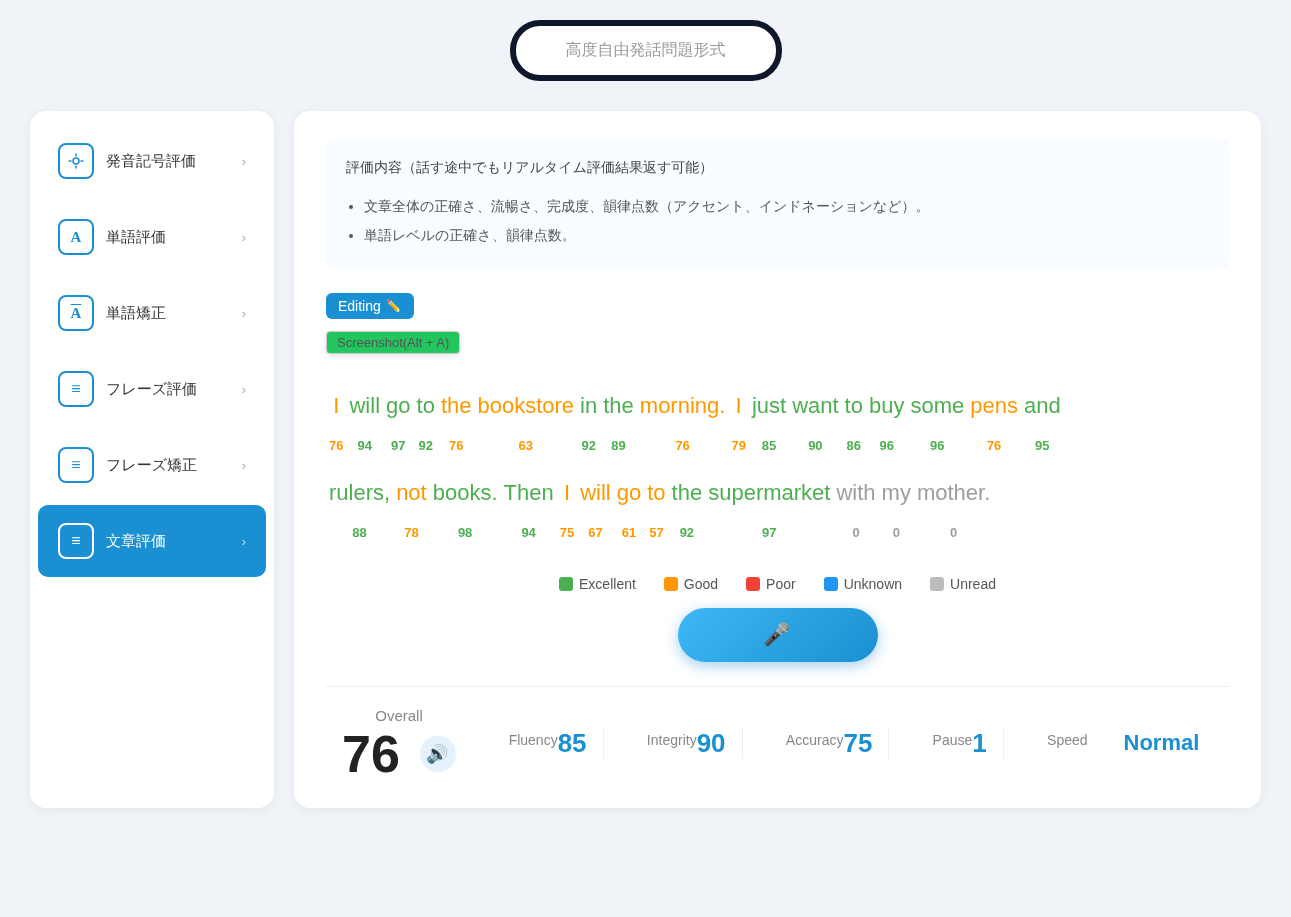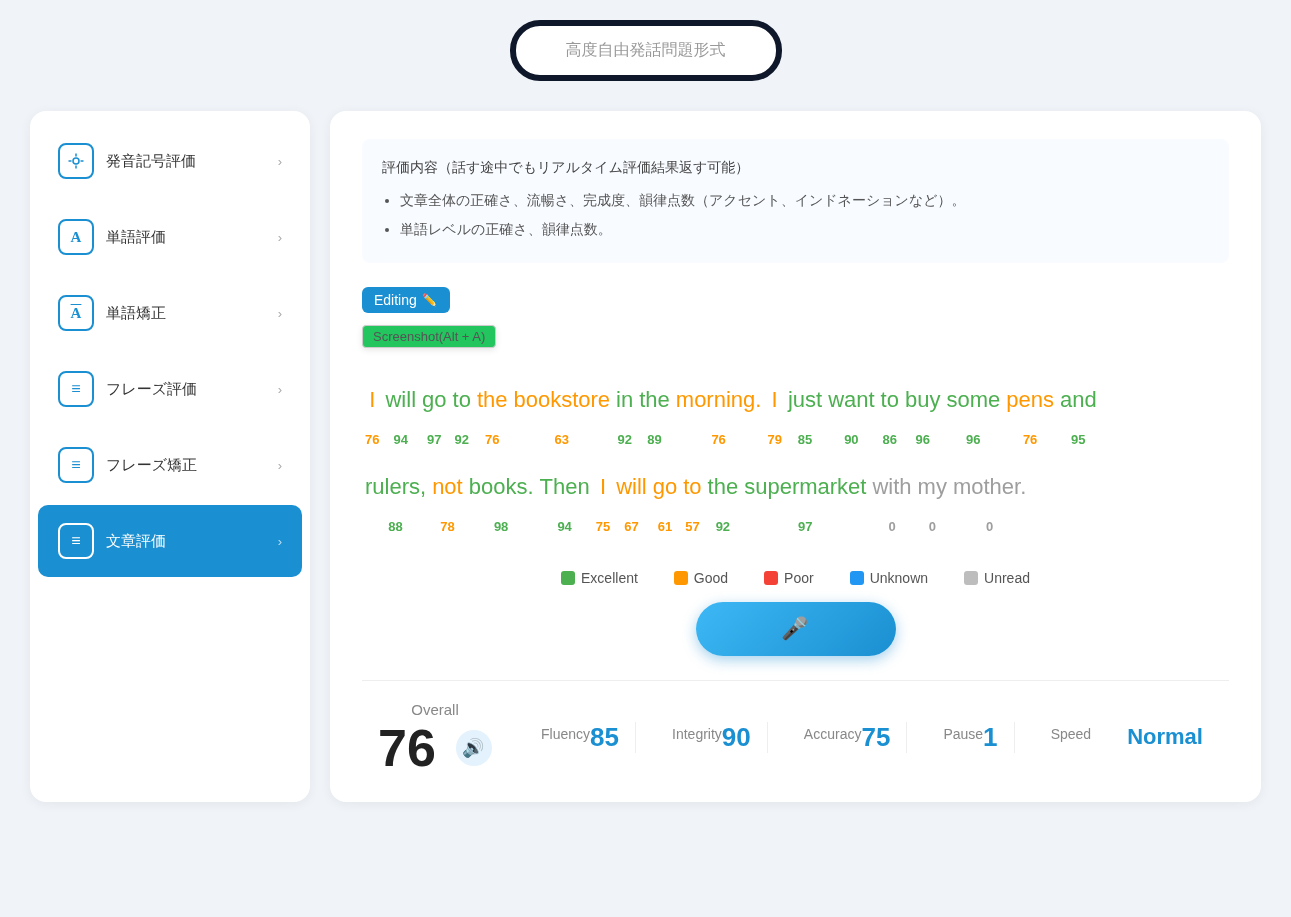--- a/index.html
+++ b/index.html
@@ -43,21 +43,21 @@
     
     .main-layout {
       display: flex;
       gap: 20px;
       max-width: 1240px;
       margin: 0 auto;
     }
 
     
     .sidebar {
-      width: 280px;
+      width: 244px;
       background: white;
       border-radius: 16px;
       padding: 10px 0;
       box-shadow: 0 2px 12px rgba(0,0,0,0.06);
       flex-shrink: 0;
     }
     .sidebar-item {
       display: flex;
       align-items: center;
       padding: 18px 20px;
@@ -120,21 +120,21 @@
       border-radius: 8px;
       padding: 16px 20px;
       margin-bottom: 24px;
       color: #555;
       font-size: 14px;
       line-height: 1.8;
     }
     .description .title {
       color: #444;
       font-weight: 500;
-      margin-bottom: 8px;
+      margin-bottom: 14px;
     }
     .description ul {
       padding-left: 18px;
     }
     .description li {
       margin-bottom: 4px;
     }
 
     
     .editing-area {
@@ -196,21 +196,21 @@
     }
     .color-excellent { color: #4caf50; }
     .color-good { color: #ff9800; }
     .color-unread { color: #9e9e9e; }
 
     
     .legend {
       display: flex;
       justify-content: center;
       align-items: center;
-      gap: 36px;
+      gap: 28px;
       margin: 16px 0;
     }
     .legend-item {
       display: flex;
       align-items: center;
       gap: 6px;
       font-size: 14px;
       color: #555;
     }
     .legend-dot {

